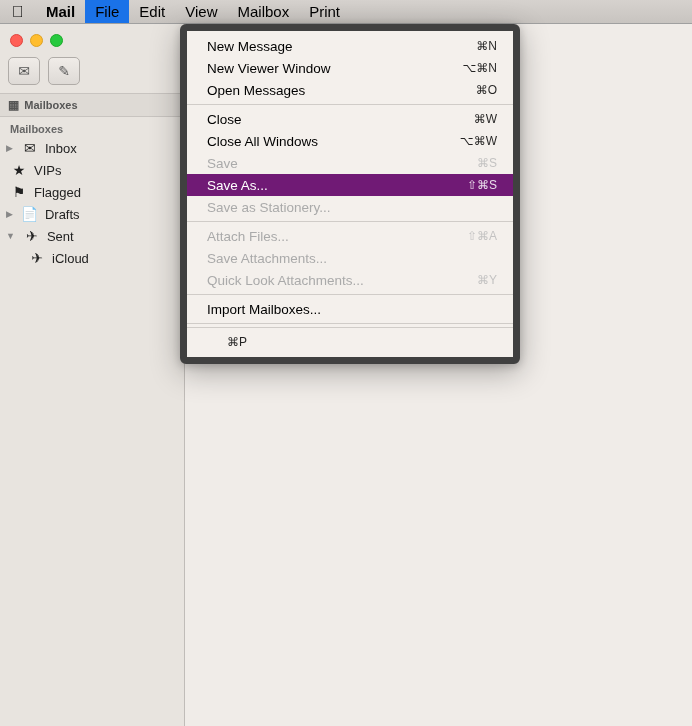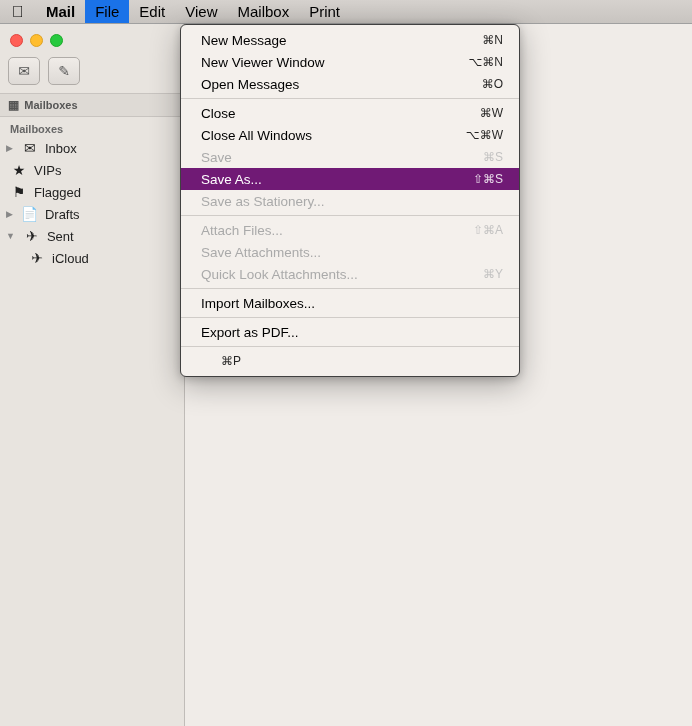--- a/index.html
+++ b/index.html
@@ -155,21 +155,21 @@
       position: relative;
     }
 
     
     .dropdown-menu {
       position: absolute;
       top: 0;
       left: 0;
       width: 340px;
       background: #f4f0ec;
-      border: 1px solid #404040;
+      border: 7px solid #404040;
       border-radius: 6px;
       box-shadow: 0 8px 30px rgba(0,0,0,0.3), 0 2px 8px rgba(0,0,0,0.2);
       z-index: 100;
       padding: 4px 0;
       overflow: hidden;
     }
 
     .menu-item {
       display: flex;
       align-items: center;
@@ -322,23 +322,20 @@
         </div>
         <div class="menu-item disabled">
           <span class="label">Quick Look Attachments...</span>
           <span class="shortcut">⌘Y</span>
         </div>
         <div class="menu-separator"></div>
         <div class="menu-item">
           <span class="label">Import Mailboxes...</span>
         </div>
         <div class="menu-separator"></div>
-        <div class="menu-item">
-          <span class="label">Export as PDF...</span>
-        </div>
         <div class="menu-separator"></div>
         <div class="menu-item">
           <span class="shortcut">⌘P</span>
         </div>
       </div>
 
   </div>
 </div>
 
 </body></html>

